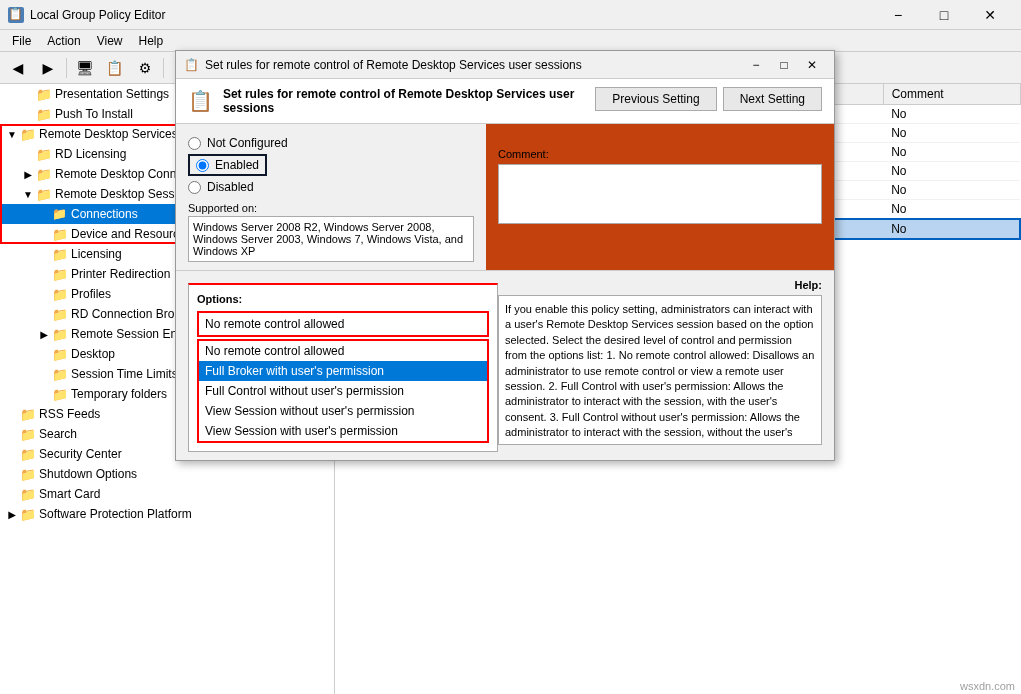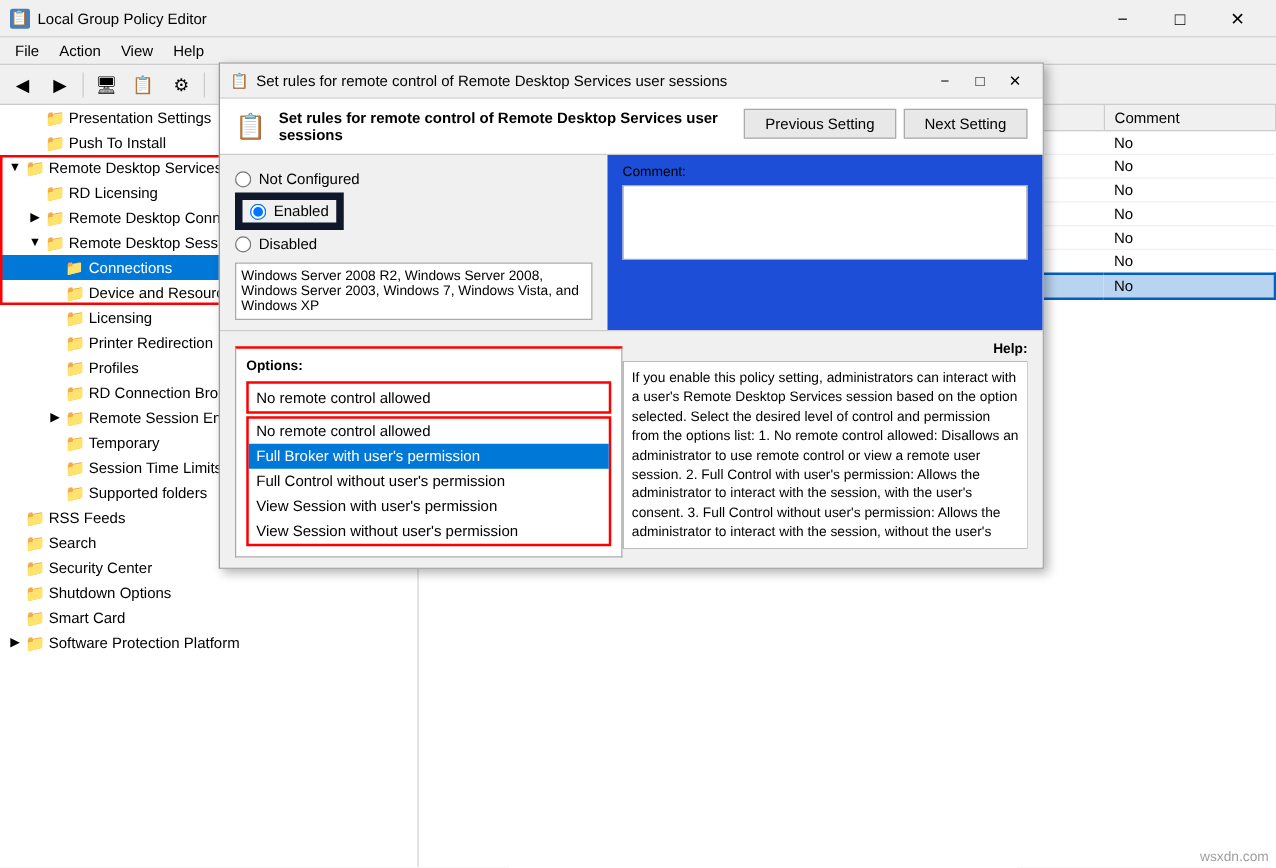--- a/index.html
+++ b/index.html
@@ -183,22 +183,22 @@
     }
 
     .dialog-left {
       width: 310px;
       padding: 8px 12px;
       background: #f0f0f0;
     }
 
     .dialog-right {
       flex: 1;
-      padding: 8px 12px;
-      background: #1d4ed8;
+      padding: 24px 12px;
+      background: #c2410c;
     }
 
     .radio-group { margin-bottom: 6px; }
     .radio-row { display: flex; align-items: center; gap: 6px; margin: 4px 0; }
     .radio-row input[type="radio"] { margin: 0; }
 
     .comment-label { font-size: 11px; margin-bottom: 4px; }
     .comment-box {
       width: 100%;
       height: 60px;
@@ -212,21 +212,21 @@
     .supported-label { font-size: 11px; margin-top: 4px; margin-bottom: 2px; }
     .supported-box {
       border: 1px solid #aaa;
       background: white;
       padding: 4px;
       font-size: 11px;
       min-height: 40px;
     }
 
     .enabled-box {
-      border: 6px solid #0f172a;
+      border: 2px solid #0f172a;
       padding: 2px 6px;
       display: inline-flex;
       align-items: center;
       justify-content: space-between;
     }
 
     .dialog-options {
       background: white;
       border: 1px solid #aaa;
       border-top: 2px solid red;
@@ -406,31 +406,31 @@
       <span>RD Connection Broker</span>
     </div>
     <div class="tree-item indent-3">
       <span class="tree-arrow">▶</span>
       <span class="tree-icon folder-icon">📁</span>
       <span>Remote Session Environment</span>
     </div>
     <div class="tree-item indent-3">
       <span class="tree-arrow"></span>
       <span class="tree-icon folder-icon">📁</span>
-      <span>Temporary</span>
+      <span>Desktop</span>
     </div>
     <div class="tree-item indent-3">
       <span class="tree-arrow"></span>
       <span class="tree-icon folder-icon">📁</span>
       <span>Session Time Limits</span>
     </div>
     <div class="tree-item indent-3">
       <span class="tree-arrow"></span>
       <span class="tree-icon folder-icon">📁</span>
-      <span>Supported folders</span>
+      <span>Temporary folders</span>
     </div>
     <div class="tree-item indent-1">
       <span class="tree-arrow"></span>
       <span class="tree-icon folder-icon">📁</span>
       <span>RSS Feeds</span>
     </div>
     <div class="tree-item indent-1">
       <span class="tree-arrow"></span>
       <span class="tree-icon folder-icon">📁</span>
       <span>Search</span>
@@ -544,20 +544,21 @@
             <label for="enabled" style="margin-left:6px;">Enabled</label>
           </div>
         </div>
         <div class="radio-row">
           <input type="radio" name="config" id="disabled" style="">
           <label for="disabled">Disabled</label>
         </div>
       </div>
 
       <div style="margin-top: 8px;">
+        <div class="supported-label">Supported on:</div>
         <div class="supported-box">
           <span>Windows Server 2008 R2, Windows Server 2008, Windows Server 2003, Windows 7, Windows Vista, and Windows XP</span>
         </div>
       </div>
     </div>
 
     <div class="dialog-right">
       <div class="comment-label">Comment:</div>
       <textarea class="comment-box" style=""></textarea>
     </div>
@@ -576,22 +577,22 @@
             <option>Full Control without user's permission</option>
             <option>View Session with user's permission</option>
             <option>View Session without user's permission</option>
           </select>
         </div>
 
         <div class="dropdown-list" style="margin-top: 2px;">
           <div class="dropdown-option">No remote control allowed</div>
           <div class="dropdown-option selected">Full Broker with user's permission</div>
           <div class="dropdown-option">Full Control without user's permission</div>
+          <div class="dropdown-option">View Session without user's permission</div>
           <div class="dropdown-option">View Session with user's permission</div>
-          <div class="dropdown-option">View Session without user's permission</div>
         </div>
       </div>
     </div>
 
     <div class="options-right">
       <div class="help-title">Help:</div>
       <div class="help-box">
         <span>If you enable this policy setting, administrators can interact with a user's Remote Desktop Services session based on the option selected. Select the desired level of control and permission from the options list:
 
 1. No remote control allowed: Disallows an administrator to use remote control or view a remote user session.

